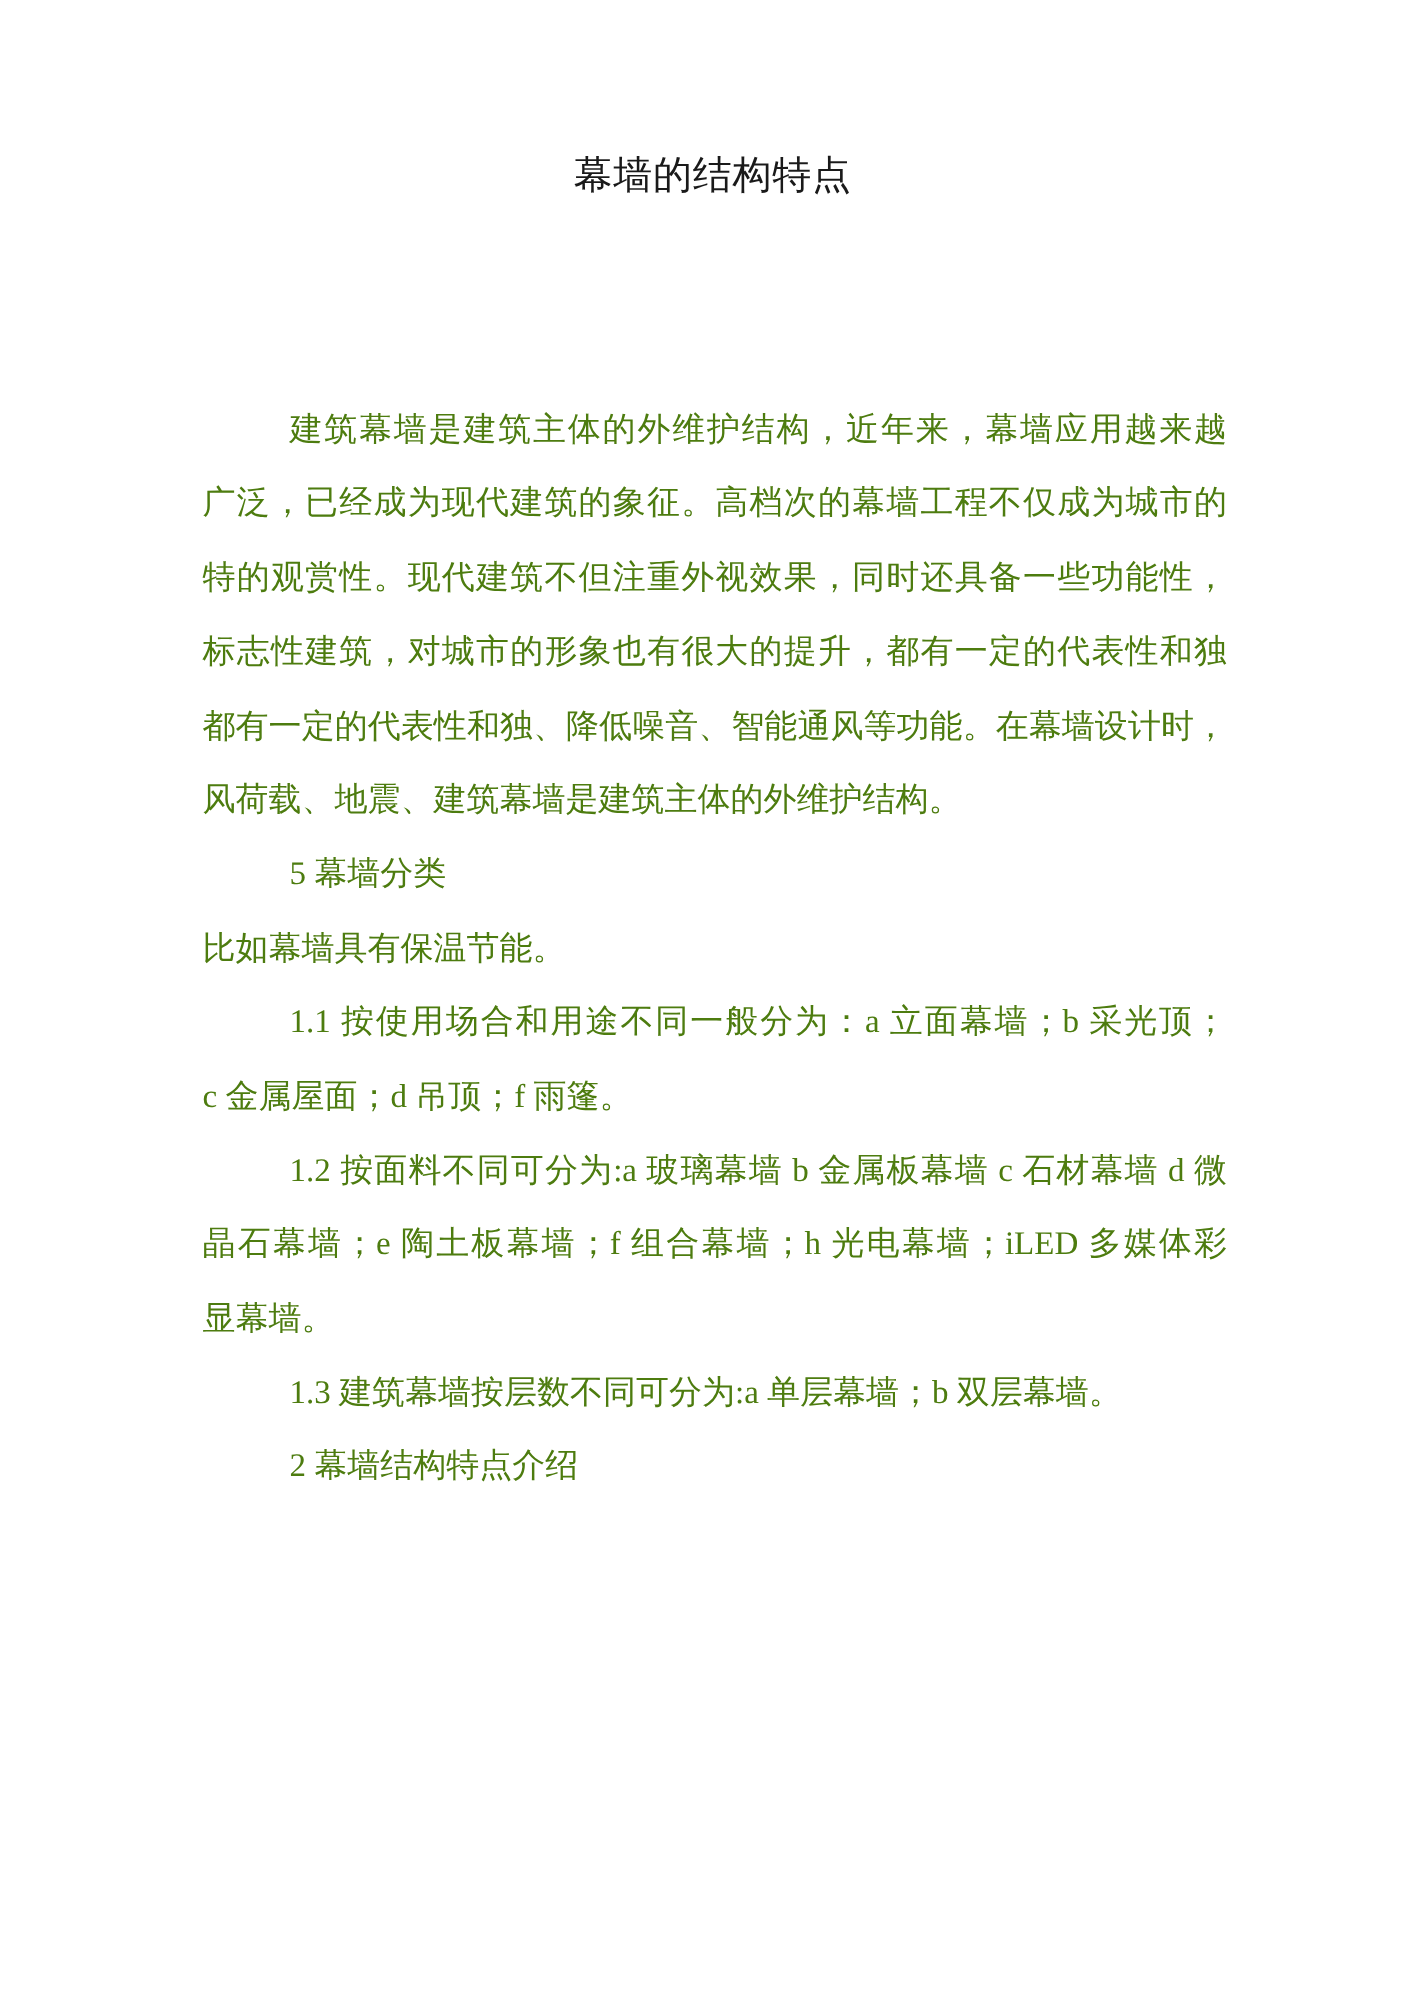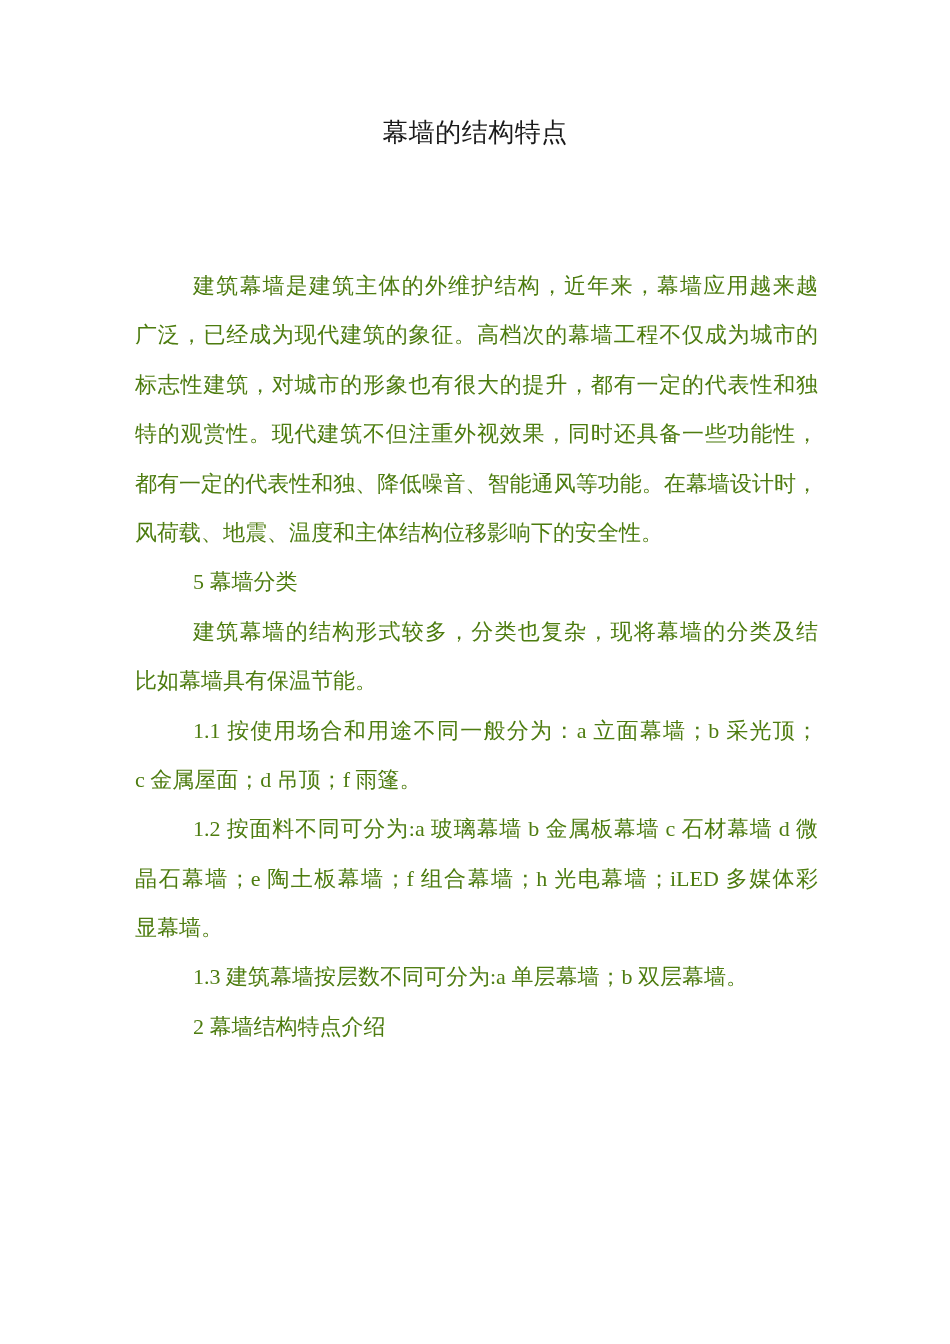--- a/index.html
+++ b/index.html
@@ -11,21 +11,21 @@
     position: relative;
     width: 950px;
     height: 1344px;
     background: #ffffff;
     color: #1a1a1a;
     font-family: "Liberation Serif", "DejaVu Serif", serif;
     overflow: hidden;
   }
   .doc-title {
     position: absolute;
-    top: 116px;
+    top: 100px;
     left: 0;
     width: 950px;
     text-align: center;
     font-size: 26px;
     line-height: 34px;
     font-weight: 500;
     letter-spacing: 0.5px;
     color: #1a1a1a;
   }
   .content {
@@ -53,26 +53,25 @@
 </head>
 <body>
 
 <div class="page">
 
   <div class="doc-title">幕墙的结构特点</div>
 
   <div class="content">
     <div class="line fill indent">建筑幕墙是建筑主体的外维护结构，近年来，幕墙应用越来越</div>
     <div class="line fill">广泛，已经成为现代建筑的象征。高档次的幕墙工程不仅成为城市的</div>
+    <div class="line fill">特的观赏性。现代建筑不但注重外视效果，同时还具备一些功能性，</div>
     <div class="line fill">标志性建筑，对城市的形象也有很大的提升，都有一定的代表性和独</div>
-    <div class="line fill">特的观赏性。现代建筑不但注重外视效果，同时还具备一些功能性，</div>
     <div class="line fill">都有一定的代表性和独、降低噪音、智能通风等功能。在幕墙设计时，</div>
-    <div class="line">风荷载、地震、温度和主体结构位移影响下的安全性。</div>
+    <div class="line">风荷载、地震、建筑幕墙是建筑主体的外维护结构。</div>
     <div class="line indent">5 幕墙分类</div>
-    <div class="line fill indent">建筑幕墙的结构形式较多，分类也复杂，现将幕墙的分类及结</div>
     <div class="line">比如幕墙具有保温节能。</div>
     <div class="line fill indent">1.1 按使用场合和用途不同一般分为：a 立面幕墙；b 采光顶；</div>
     <div class="line">c 金属屋面；d 吊顶；f 雨篷。</div>
     <div class="line fill indent">1.2 按面料不同可分为:a 玻璃幕墙 b 金属板幕墙 c 石材幕墙 d 微</div>
     <div class="line fill">晶石幕墙；e 陶土板幕墙；f 组合幕墙；h 光电幕墙；iLED 多媒体彩</div>
     <div class="line">显幕墙。</div>
     <div class="line indent">1.3 建筑幕墙按层数不同可分为:a 单层幕墙；b 双层幕墙。</div>
     <div class="line indent">2 幕墙结构特点介绍</div>
   </div>
 

